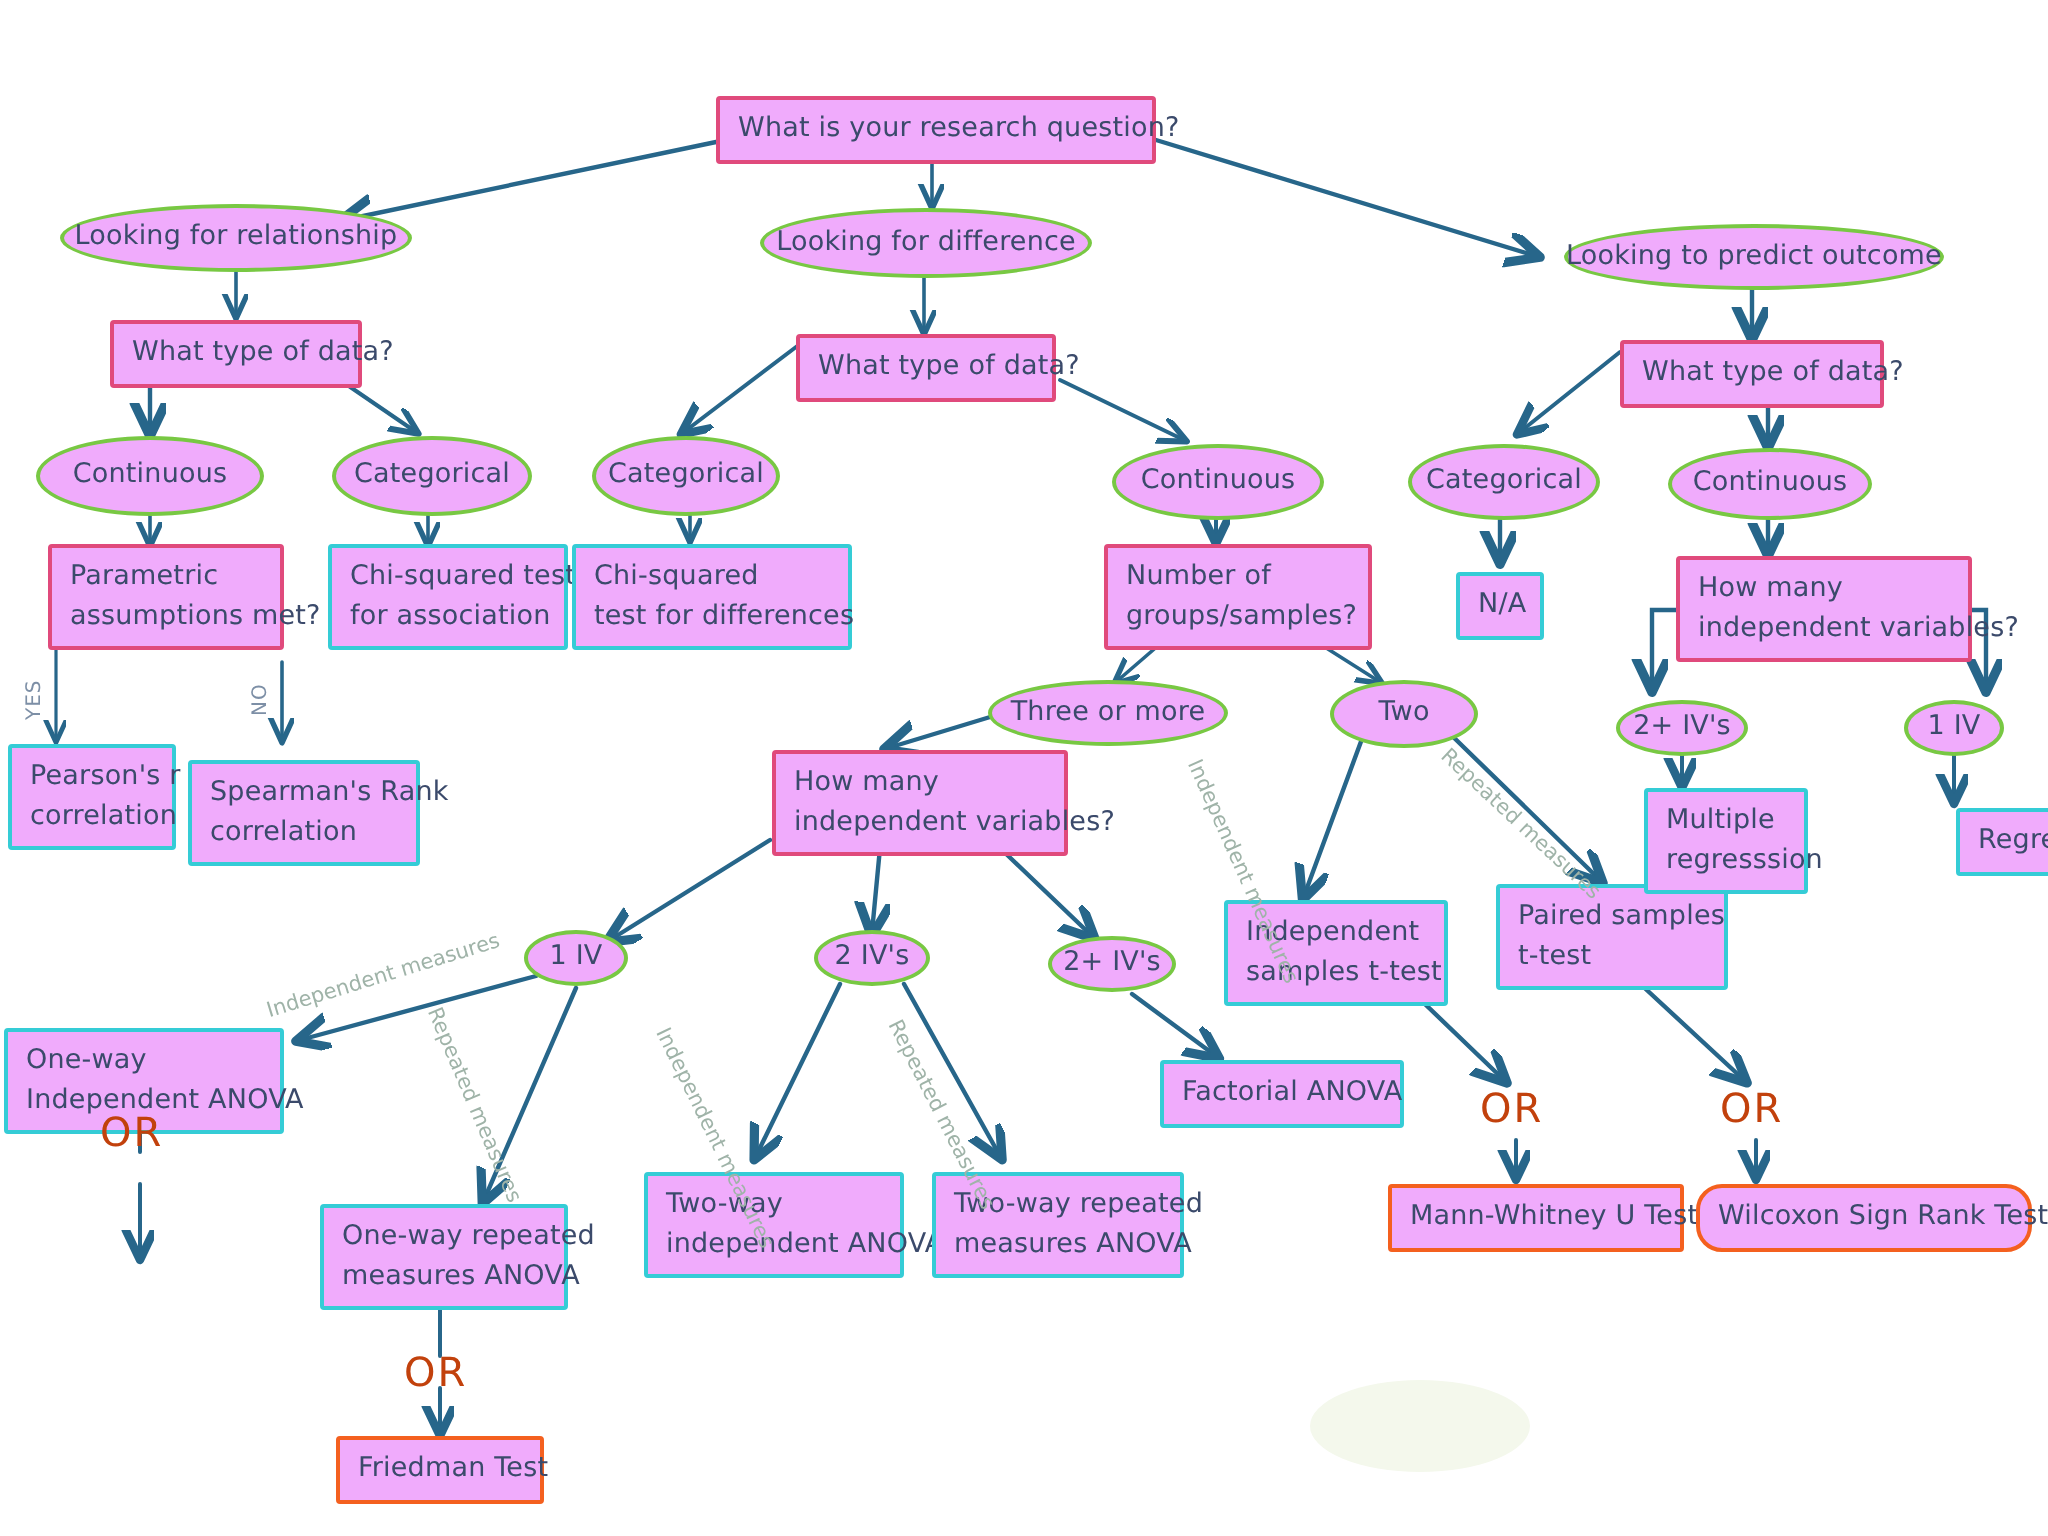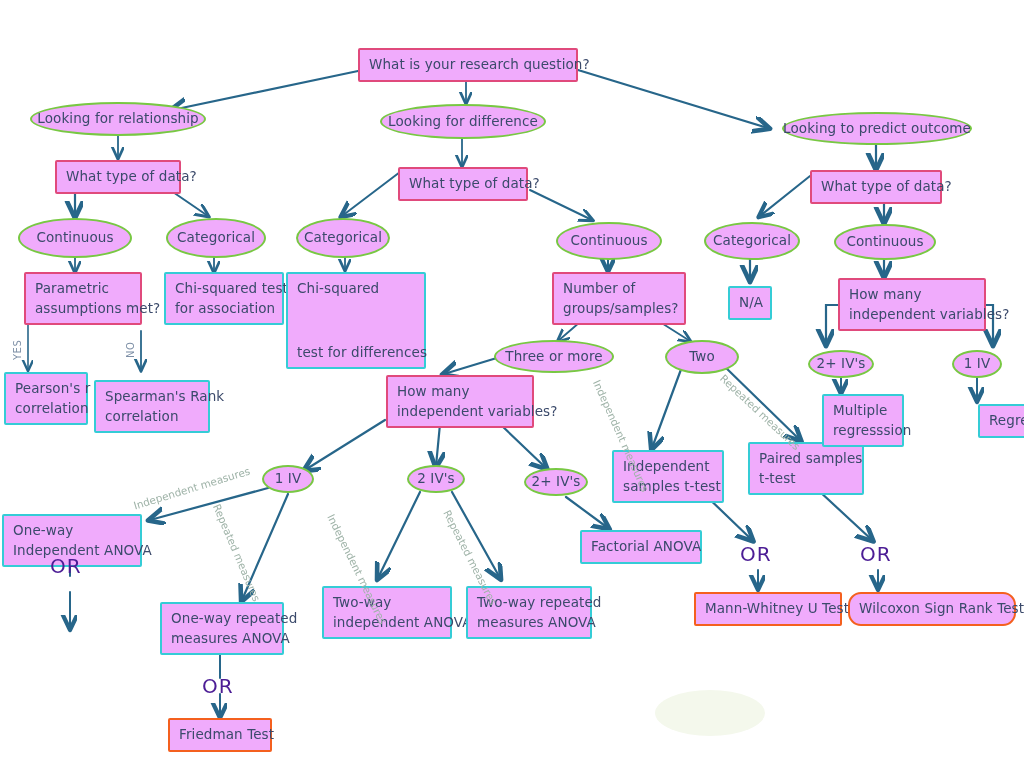--- a/index.html
+++ b/index.html
@@ -55,21 +55,21 @@
     border:2.5px solid #78c843;
     border-radius:50%;
     padding:4px 10px;
     text-align:center;
     align-items:center;
   }
 
   .or-label{
     position:absolute;
     font-size:20px;
-    color:#4c1d95;
+    color:#c2410c;
     letter-spacing:1px;
     z-index:4;
     background:transparent;
   }
 
   .edge-label{
     position:absolute;
     font-size:10.5px;
     color:#9fb3a8;
     white-space:nowrap;
@@ -253,21 +253,21 @@
     <span class="ln">correlation</span>
   </div>
 
   <div class="node ellipse" style="left:296px;top:218px;width:94px;height:40px;">
     <span class="ln">Categorical</span>
   </div>
   <div class="node ellipse" style="left:556px;top:222px;width:106px;height:38px;">
     <span class="ln">Continuous</span>
   </div>
 
-  <div class="node rect-cyan" style="left:286px;top:272px;width:140px;gap:44px;">
+  <div class="node rect-cyan" style="left:286px;top:272px;width:140px;">
     <span class="ln">Chi-squared</span>
     <span class="ln">test for differences</span>
   </div>
 
   <div class="node rect-pink" style="left:552px;top:272px;width:134px;">
     <span class="ln">Number of</span>
     <span class="ln">groups/samples?</span>
   </div>
 
   <div class="node ellipse" style="left:494px;top:340px;width:120px;height:33px;">

